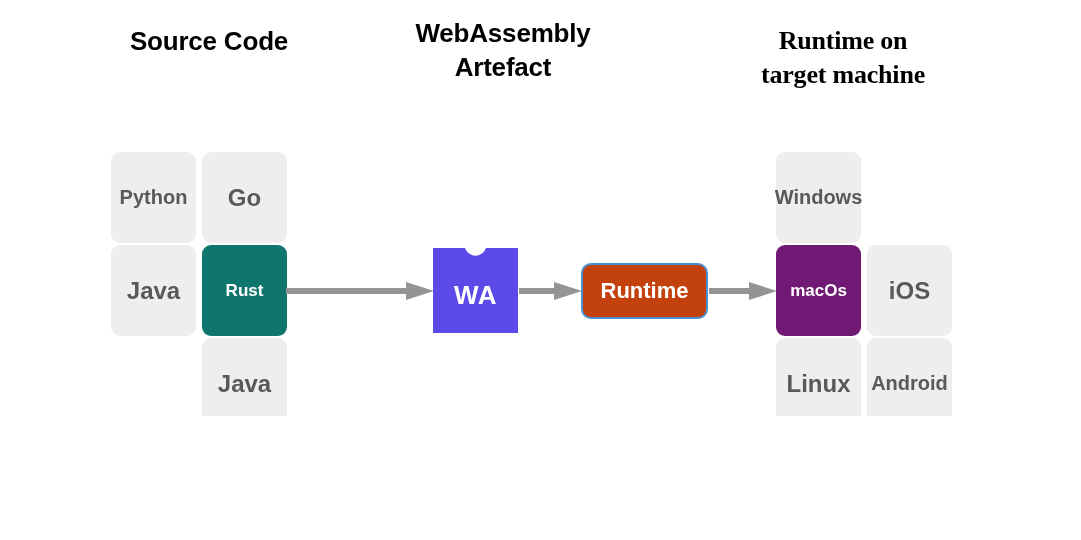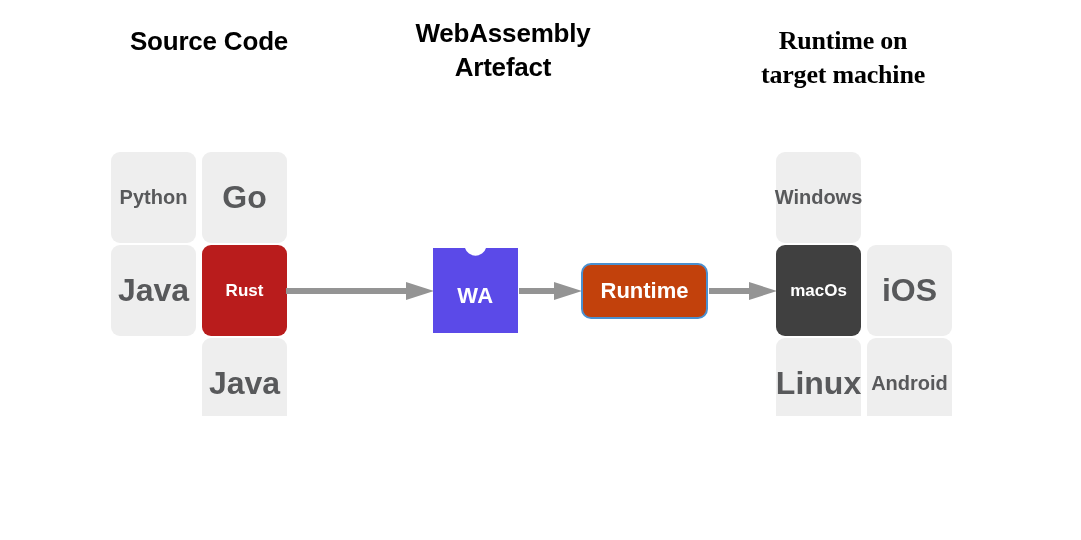--- a/index.html
+++ b/index.html
@@ -61,28 +61,28 @@
   .tile.blank {
     background: transparent;
   }
   .tile .tile-label {
     display: block;
     text-align: center;
   }
   
   .tile.sz-sm .tile-label { font-size: 20px; }
   .tile.sz-md .tile-label { font-size: 17px; }
-  .tile.sz-lg .tile-label { font-size: 32px; }
+  .tile.sz-lg .tile-label { font-size: 24px; }
 
   .tile.accent-orange {
-    background: #b91c1c;
+    background: #0f766e;
     color: #ffffff;
   }
   .tile.accent-blue {
-    background: #404040;
+    background: #701a75;
     color: #ffffff;
   }
 
   
   #wasm-artefact {
     position: absolute;
     left: 433px;
     top: 248px;
     width: 85px;
     height: 85px;
@@ -97,21 +97,21 @@
     left: 433px;
     top: 248px;
     width: 85px;
     height: 85px;
     display: flex;
     align-items: center;
     justify-content: center;
     padding-top: 10px;
     box-sizing: border-box;
     color: #ffffff;
-    font-size: 22px;
+    font-size: 26px;
     font-weight: bold;
     letter-spacing: 0.5px;
     user-select: none;
     pointer-events: none;
   }
 
   
   #runtime-box {
     position: absolute;
     left: 581px;

